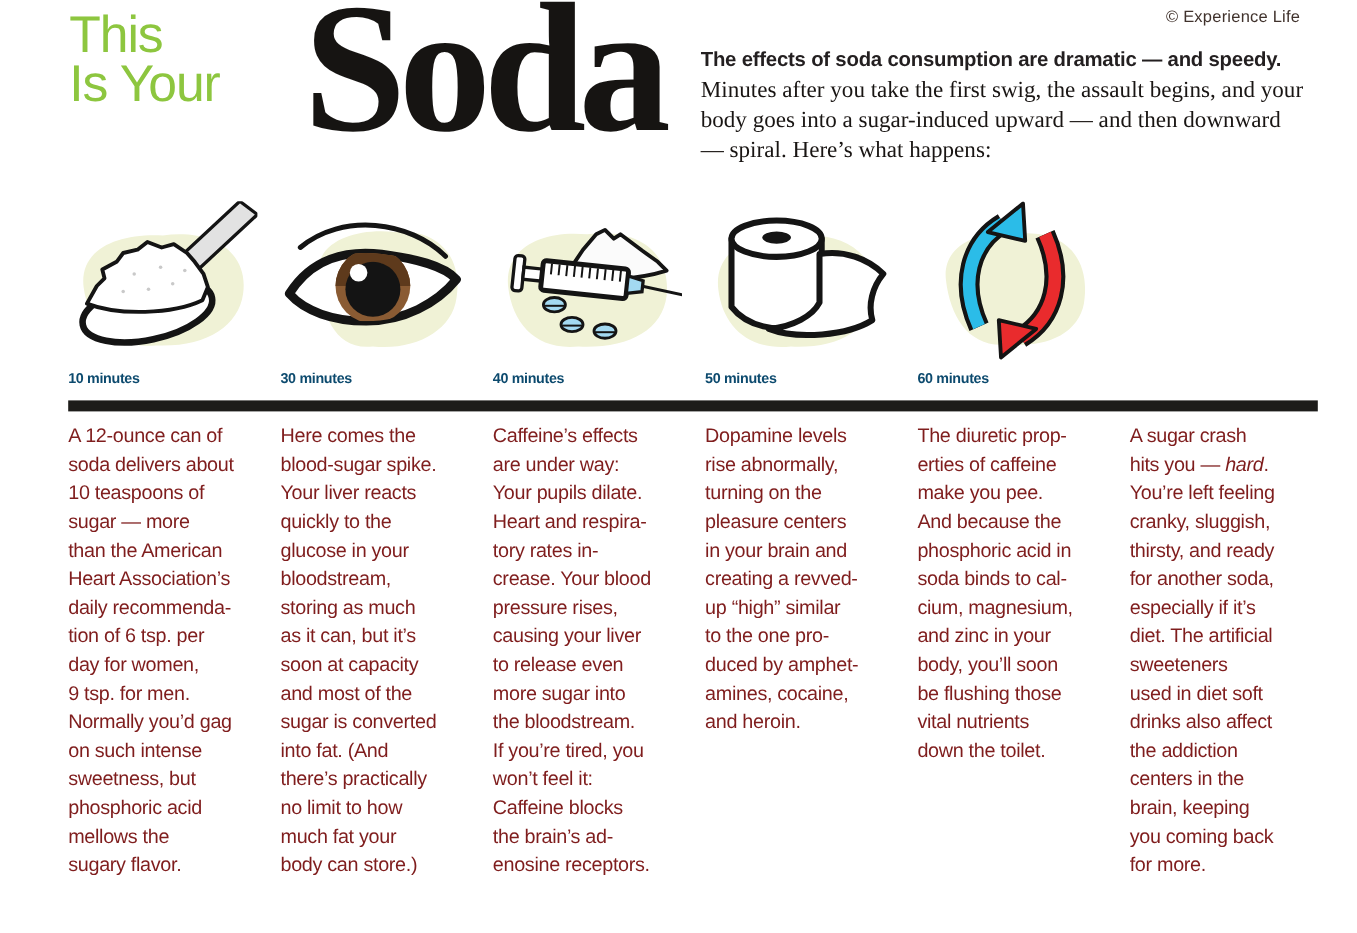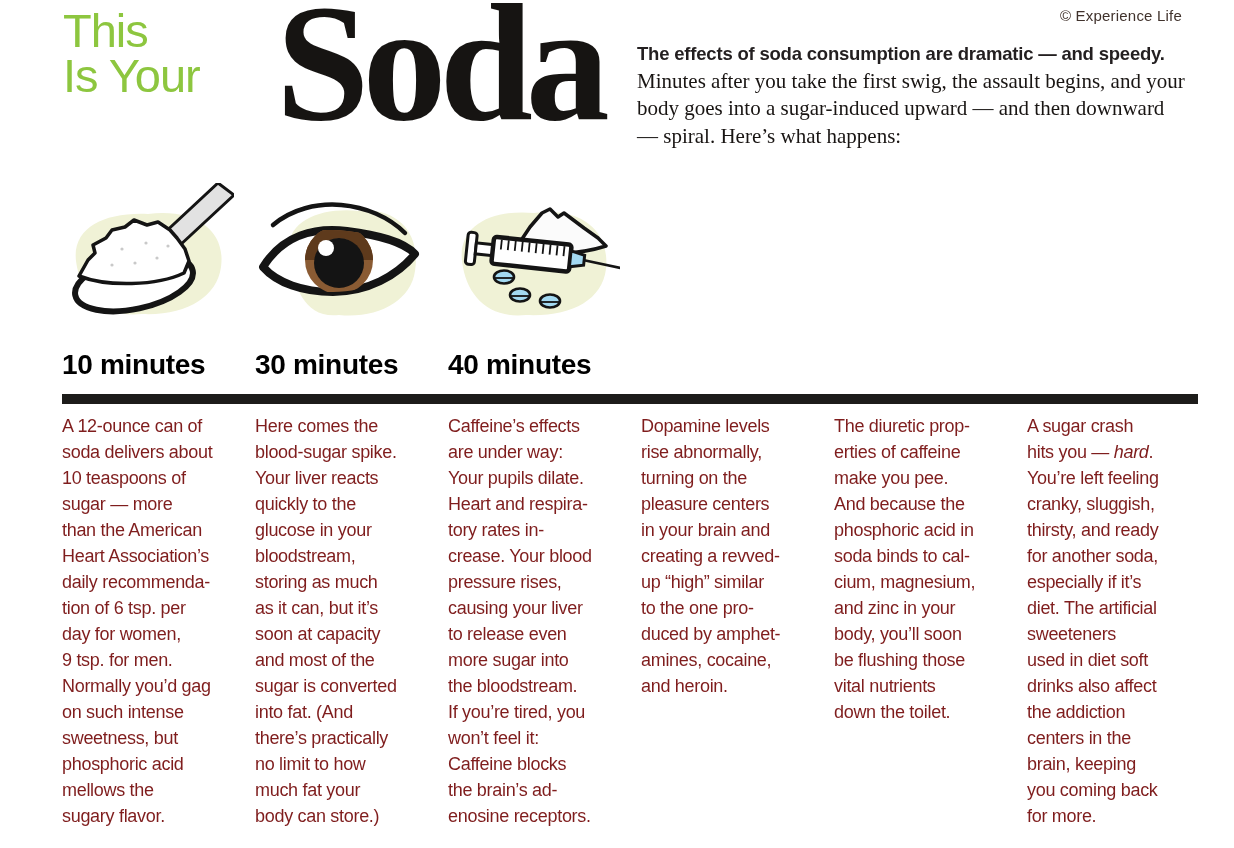--- a/index.html
+++ b/index.html
@@ -15,21 +15,21 @@
         font-size:168px;line-height:1;font-weight:700;letter-spacing:-7px;color:#161412;}
   .intro{position:absolute;left:637px;top:40px;width:552px;margin:0;
          font-family:"Liberation Serif",serif;font-size:21px;line-height:27.5px;color:#191513;}
   .intro-bold{font-family:"Liberation Sans",sans-serif;font-weight:700;font-size:18.5px;
               letter-spacing:-.2px;color:#231f20;margin-top:44px;}
 
   
   .cols{display:grid;grid-template-columns:repeat(6,172px);column-gap:21px;padding-left:62px;}
   .icon-box{width:172px;height:146px;}
   .icon-box svg{display:block;width:172px;height:146px;}
-  .time{font-weight:700;font-size:28px;letter-spacing:-.3px;margin-top:20px;color:#000000;}
+  .time{font-weight:700;font-size:13px;letter-spacing:-.3px;margin-top:7px;color:#0c4a6e;}
 
   .bar{height:10px;background:#1d1c1a;margin:13px 36px 9px 62px;}
 
   .desc{margin:0;font-size:18px;line-height:26px;letter-spacing:-.3px;
         white-space:pre-line;color:#7f1d1d;}
   .hard-italic{font-style:italic;}
 </style>
 </head>
 <body>
 
@@ -125,21 +125,49 @@
           <g stroke="#141414" stroke-width="1.8">
             <line x1="47" y1="95" x2="65" y2="95"></line>
             <line x1="63" y1="113" x2="81" y2="113"></line>
             <line x1="93" y1="119" x2="111" y2="119"></line>
           </g>
         </svg>
       </div>
       <div class="time">40 minutes</div>
     </div>
 
-
+    <div class="col">
+      <div class="icon-box">
+        <svg viewBox="0 0 172 146">
+          <path d="M12,80 C8,46 38,30 80,32 C126,26 158,48 154,86 C150,118 120,134 78,132 C40,136 16,114 12,80 Z" fill="#f0f2d6"></path>
+          <path d="M24,34 L24,96 C38,114 66,120 88,112 C100,107 106,100 106,92 L106,34 Z" fill="#ffffff" stroke="#141414" stroke-width="5.5" stroke-linejoin="round"></path>
+          <path d="M104,48 C126,44 148,52 162,66 C152,78 148,94 152,108 C130,122 84,126 58,116 C80,114 98,104 104,92 Z" fill="#ffffff" stroke="#141414" stroke-width="5.5" stroke-linejoin="round"></path>
+          <ellipse cx="65" cy="34" rx="41" ry="16.5" fill="#ffffff" stroke="#141414" stroke-width="5.5"></ellipse>
+          <ellipse cx="65" cy="33" rx="13" ry="5.5" fill="#141414"></ellipse>
+        </svg>
+      </div>
+      <div class="time">50 minutes</div>
+    </div>
+
+    <div class="col">
+      <div class="icon-box">
+        <svg viewBox="0 0 172 146">
+          <path d="M26,72 C22,42 52,26 88,30 C132,24 156,50 152,88 C150,118 120,134 82,130 C48,134 30,106 26,72 Z" fill="#f0f2d6"></path>
+
+          <path d="M56,114 C38,74 48,38 78,20" fill="none" stroke="#141414" stroke-width="19" stroke-linecap="butt"></path>
+          <path d="M56,114 C38,74 48,38 78,20" fill="none" stroke="#2bbce8" stroke-width="11.5" stroke-linecap="butt"></path>
+          <polygon points="64,28 96,2 98,36" fill="#2bbce8" stroke="#141414" stroke-width="3.5" stroke-linejoin="round"></polygon>
+
+          <path d="M116,30 C134,70 124,106 94,124" fill="none" stroke="#141414" stroke-width="19" stroke-linecap="butt"></path>
+          <path d="M116,30 C134,70 124,106 94,124" fill="none" stroke="#e92b2d" stroke-width="11.5" stroke-linecap="butt"></path>
+          <polygon points="108,116 76,142 74,108" fill="#e92b2d" stroke="#141414" stroke-width="3.5" stroke-linejoin="round"></polygon>
+        </svg>
+      </div>
+      <div class="time">60 minutes</div>
+    </div>
   </div>
 
   <div class="bar"></div>
 
   <div class="cols">
     <p class="desc">A 12-ounce can of
 soda delivers about
 10 teaspoons of
 sugar — more
 than the American

